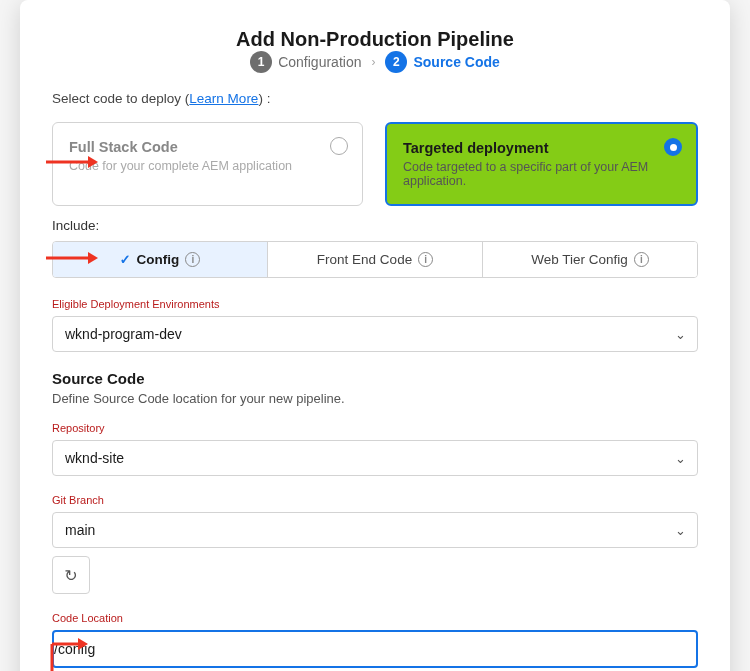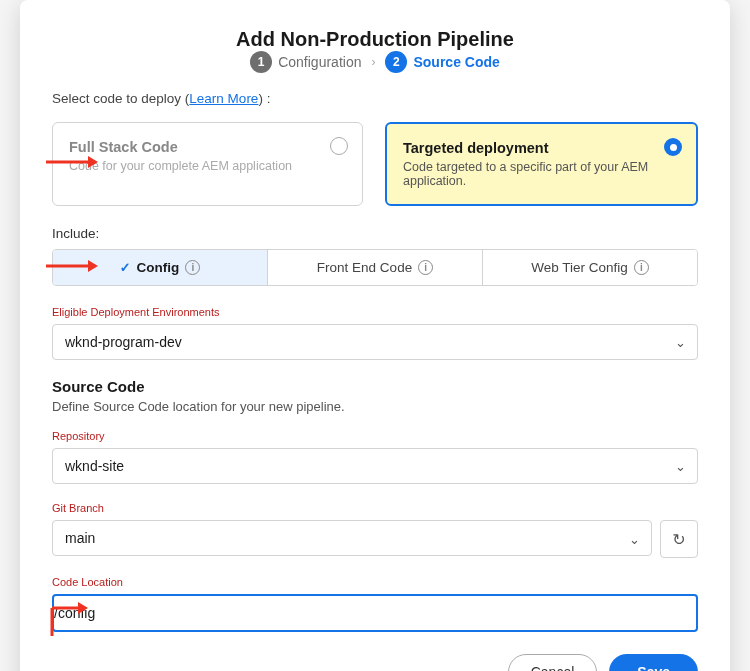--- a/index.html
+++ b/index.html
@@ -79,34 +79,34 @@
       margin-bottom: 16px;
     }
     .subtitle a {
       color: #1473e6;
       text-decoration: underline;
       text-align: center;
     }
     .code-options {
       display: flex;
       gap: 22px;
-      margin-bottom: 20px;
+      margin-bottom: 12px;
     }
     .code-option {
       flex: 1;
       border: 1.5px solid #d3d3d3;
       border-radius: 6px;
       padding: 16px 16px;
       cursor: pointer;
       position: relative;
       background: #fff;
     }
     .code-option.selected {
       border: 2px solid #1473e6;
-      background: #fef9c3;
+      background: #84cc16;
     }
     .code-option .option-title {
       font-size: 14.5px;
       font-weight: 600;
       color: #1a1a1a;
       margin-bottom: 4px;
     }
     .code-option.unselected .option-title {
       color: #888;
     }
@@ -228,20 +228,21 @@
     }
     .source-code-desc {
       font-size: 13px;
       color: #555;
       margin-bottom: 16px;
     }
     .git-branch-row {
       display: flex;
       gap: 8px;
       margin-bottom: 18px;
+      flex-direction: column;
     }
     .git-branch-row .select-wrapper {
       flex: 1;
       margin-bottom: 0;
     }
     .refresh-btn {
       width: 38px;
       height: 38px;
       border: 1.5px solid #d3d3d3;
       border-radius: 4px;

